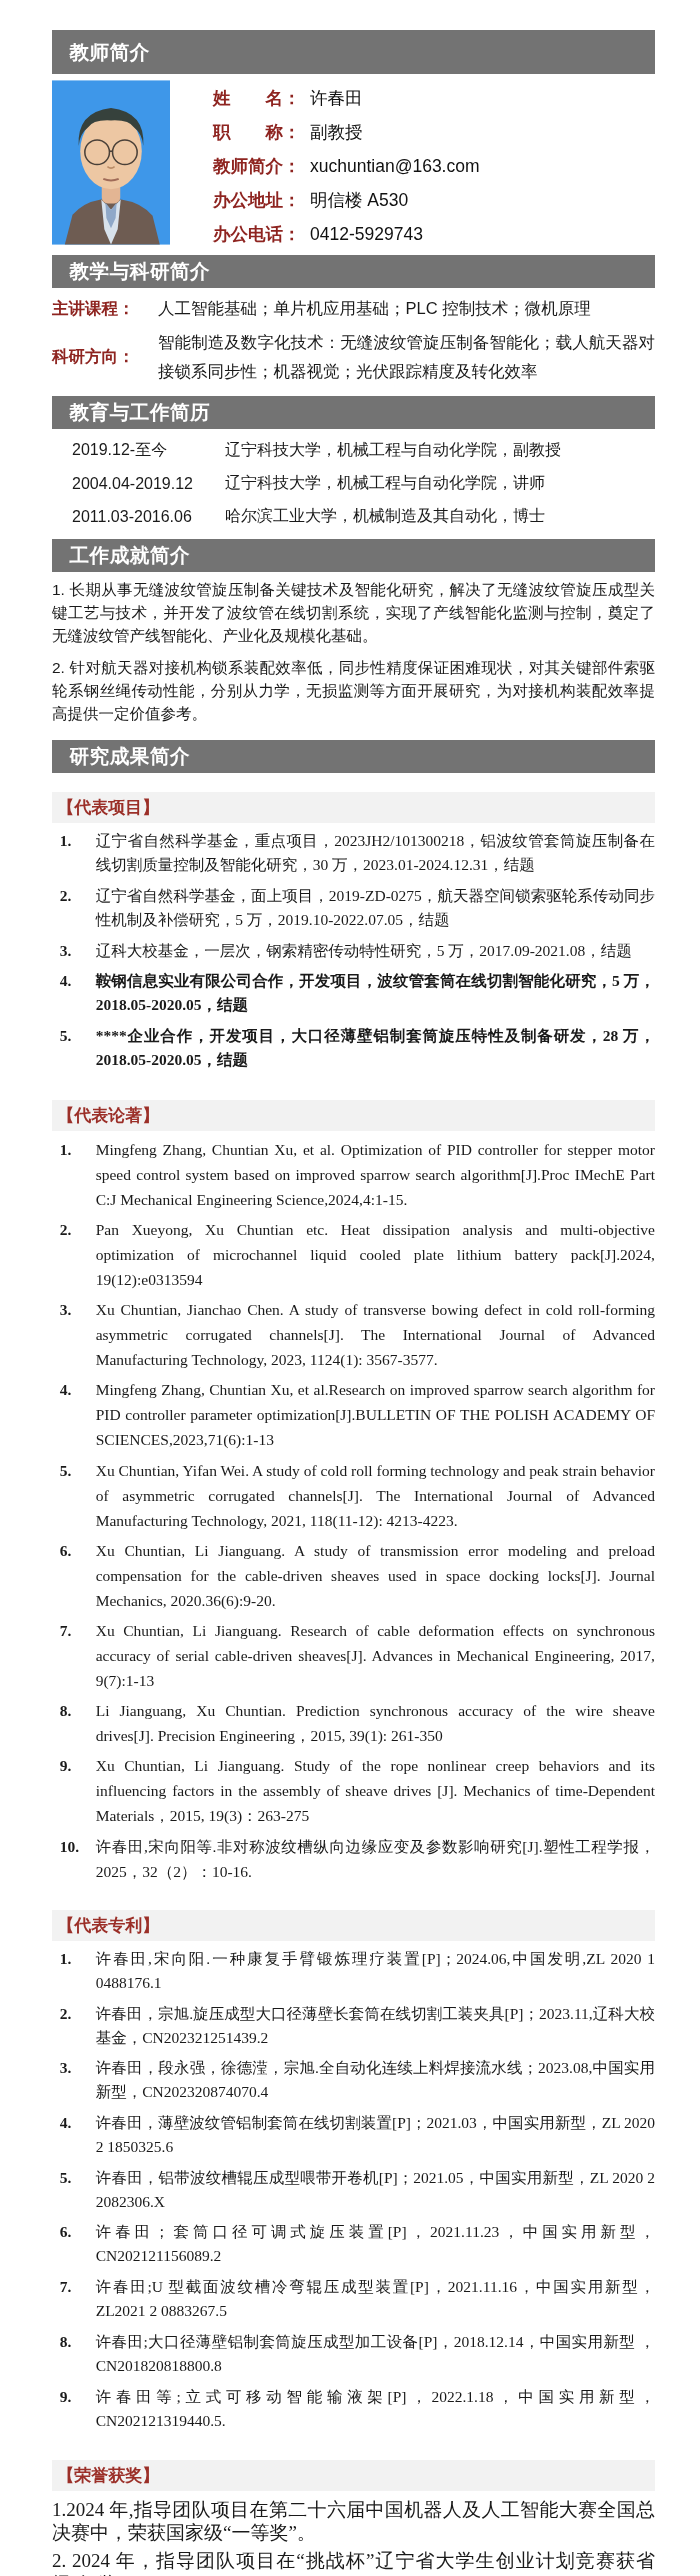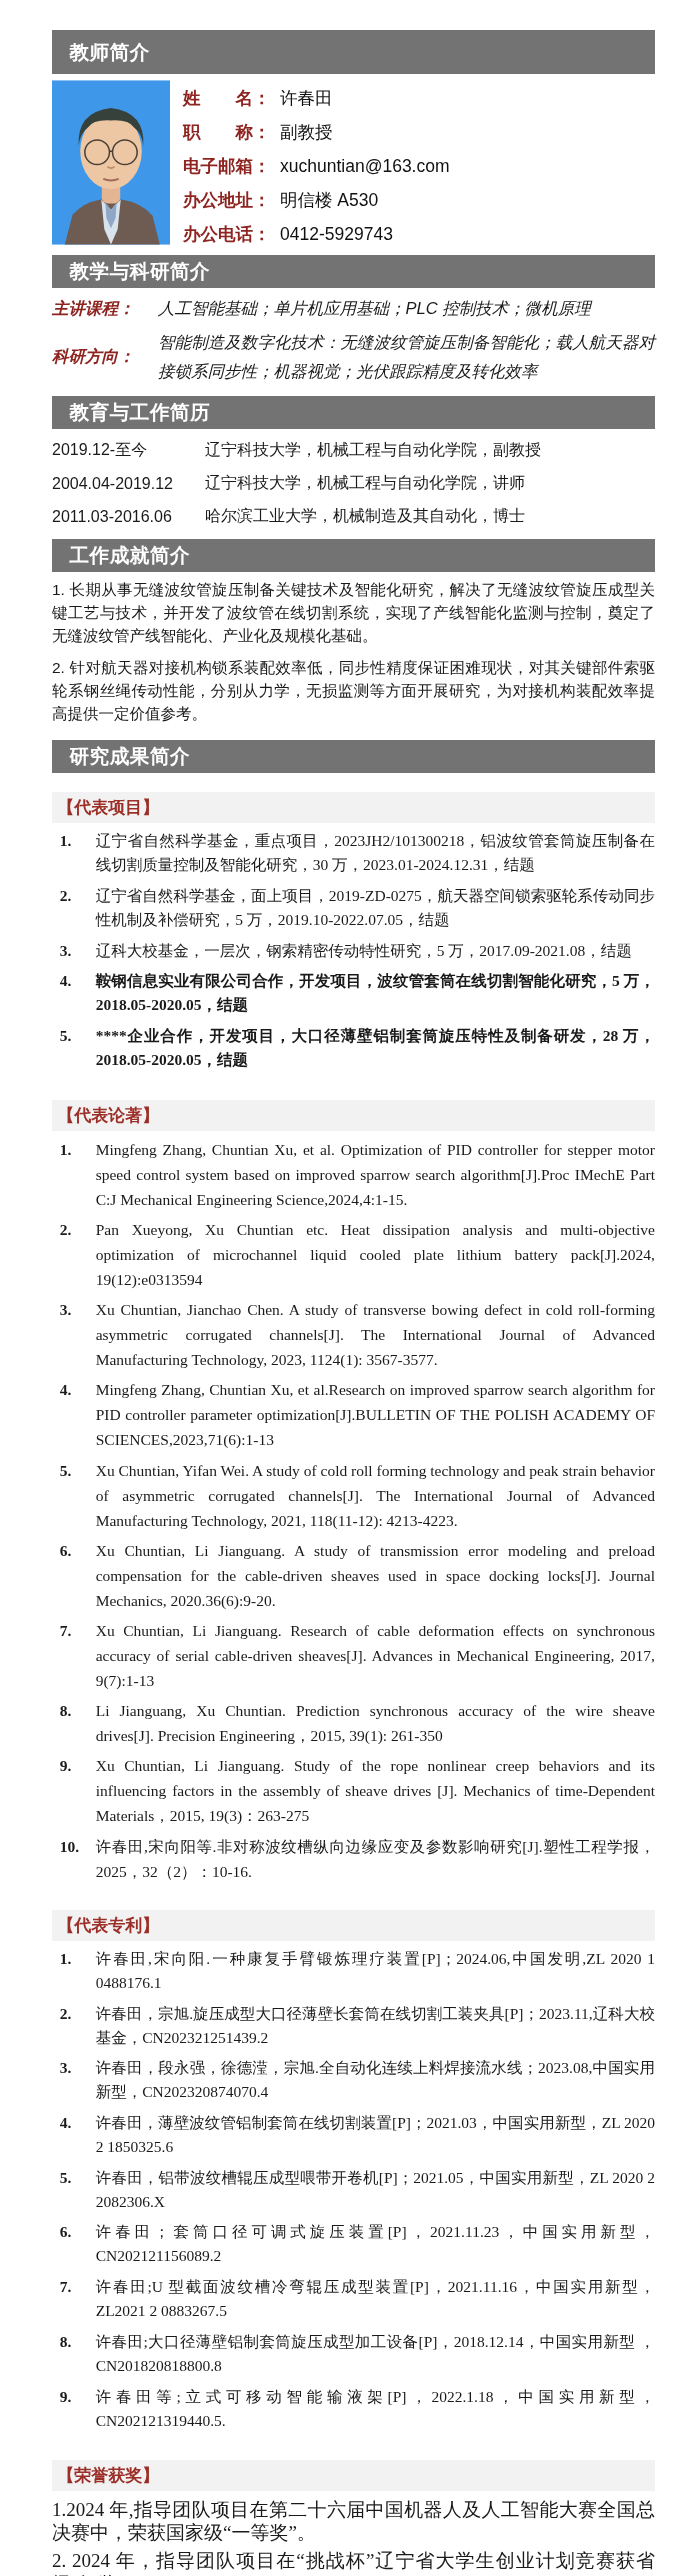--- a/index.html
+++ b/index.html
@@ -7,34 +7,34 @@
   .page{width:603px;margin:30px 46px 0 52px;padding-bottom:23px;}
 
   .banner{background:#737373;color:#ffffff;font-weight:bold;font-size:19.6px;
           height:33px;line-height:33px;padding-left:17.5px;letter-spacing:0.5px;}
   .banner.lg{height:44px;line-height:44px;}
 
   
   .profile{display:flex;padding:3.1px 0 4.1px;}
   .photo{width:118px;height:165px;flex:none;margin-top:2.6px;}
   .photo svg{display:block;}
-  .fields{margin-left:13px;padding-top:4.1px;}
+  .fields{margin-left:43px;padding-top:4.1px;}
   .field-row{height:34px;display:flex;align-items:center;font-size:17.5px;}
   .flabel{color:#8E2420;font-weight:bold;width:97px;flex:none;}
   .fvalue{color:#111111;}
 
   
   .teach{padding:6.2px 0 6.2px;}
-  .teach-row{display:flex;align-items:center;margin-bottom:4.1px;font-style:italic;}
+  .teach-row{display:flex;align-items:center;margin-bottom:4.1px;}
   .tlabel{color:#8E2420;font-weight:bold;font-size:16.5px;width:106px;flex:none;}
   .tvalue{font-size:16.5px;line-height:29px;text-align:justify;}
 
   
   .edu{padding:5.2px 0 6.2px;}
-  .edu-row{display:flex;font-size:16px;height:33px;align-items:center;}
+  .edu-row{display:flex;font-size:16px;height:33px;align-items:center;margin-left:20px;}
   .edu-period{width:153px;flex:none;}
 
   
   .achv{padding:6.2px 0 7.2px;}
   .achv p{font-size:15.5px;line-height:23px;text-align:justify;margin:0 0 8.2px;}
 
   
   .subhead{background:#F2F2F2;height:31px;line-height:31px;font-size:17px;
            font-weight:bold;color:#9B2F28;padding-left:5.2px;margin-top:19px;}
   .numlist{padding:6.2px 0 2.1px;}
@@ -87,21 +87,21 @@
           <span class="flabel">姓　　名：</span>
           <span class="fvalue">许春田</span>
         </div>
 
         <div class="field-row">
           <span class="flabel">职　　称：</span>
           <span class="fvalue">副教授</span>
         </div>
 
         <div class="field-row">
-          <span class="flabel">电子邮箱：</span>
+          <span class="flabel">教师简介：</span>
           <span class="fvalue">xuchuntian@163.com</span>
         </div>
 
         <div class="field-row">
           <span class="flabel">办公地址：</span>
           <span class="fvalue">明信楼 A530</span>
         </div>
 
         <div class="field-row">
           <span class="flabel">办公电话：</span>

